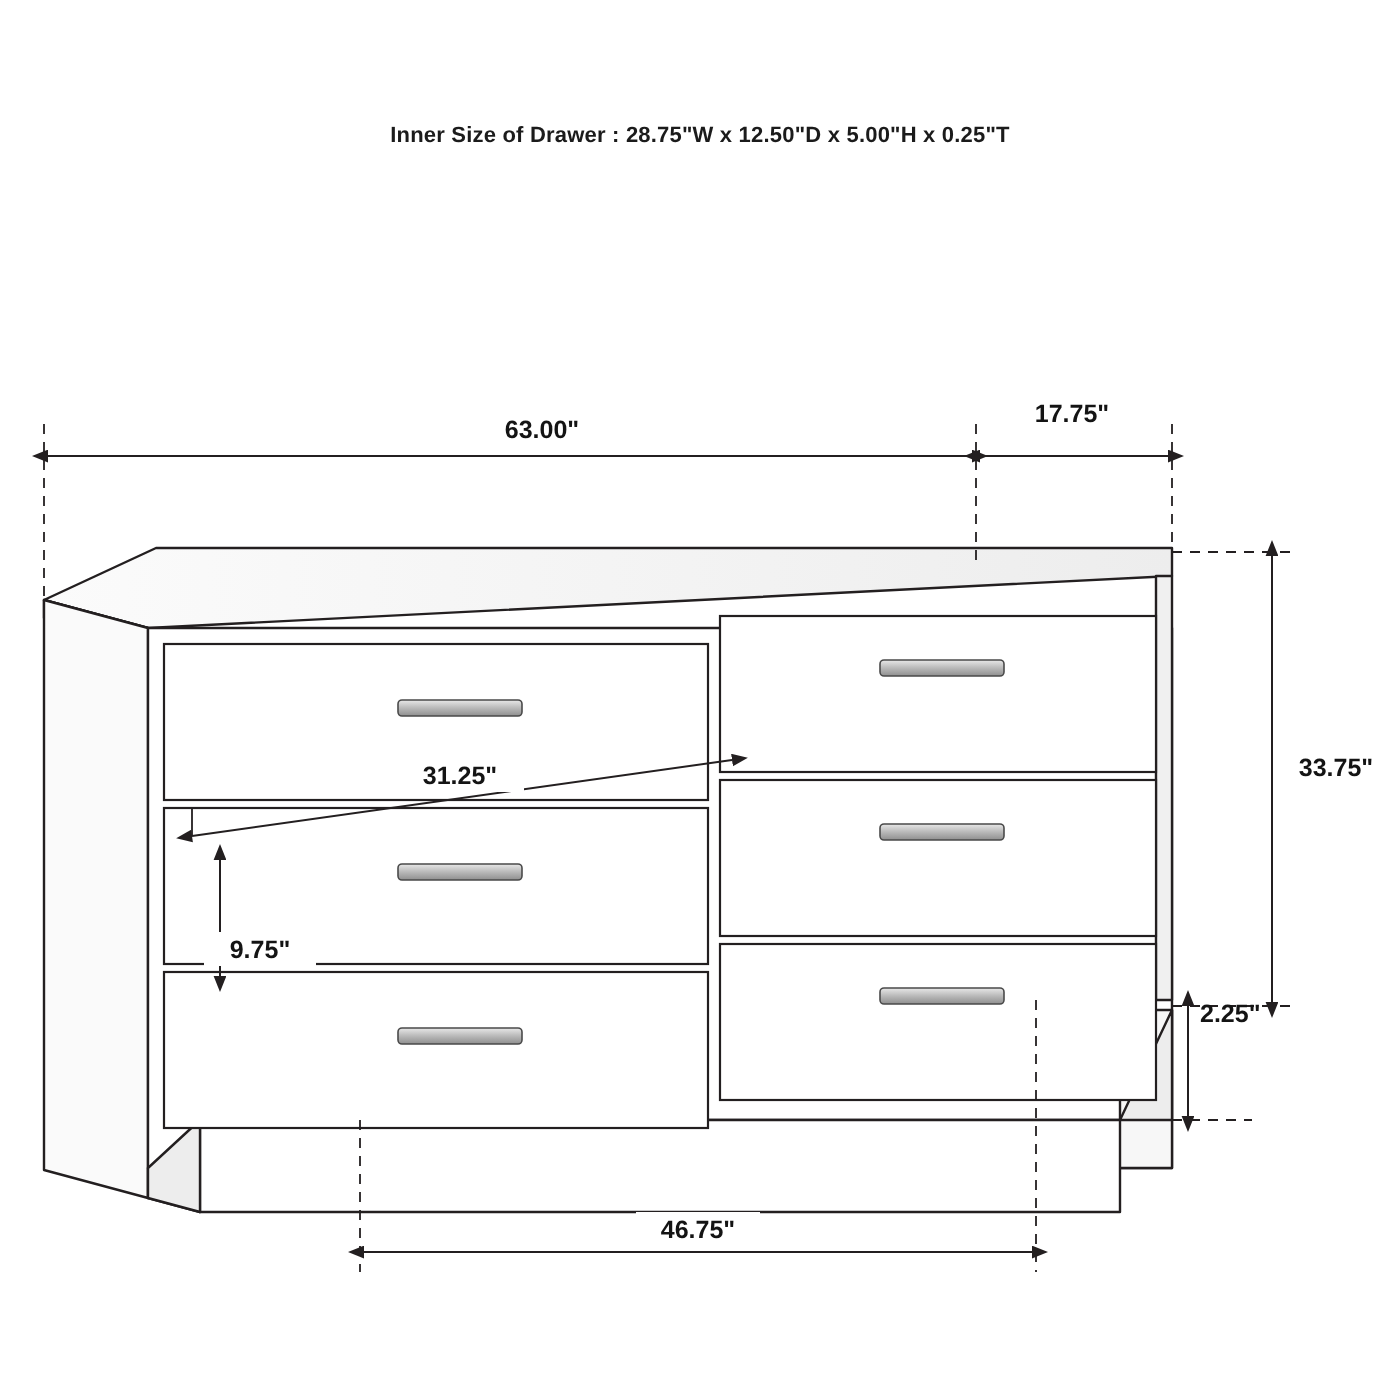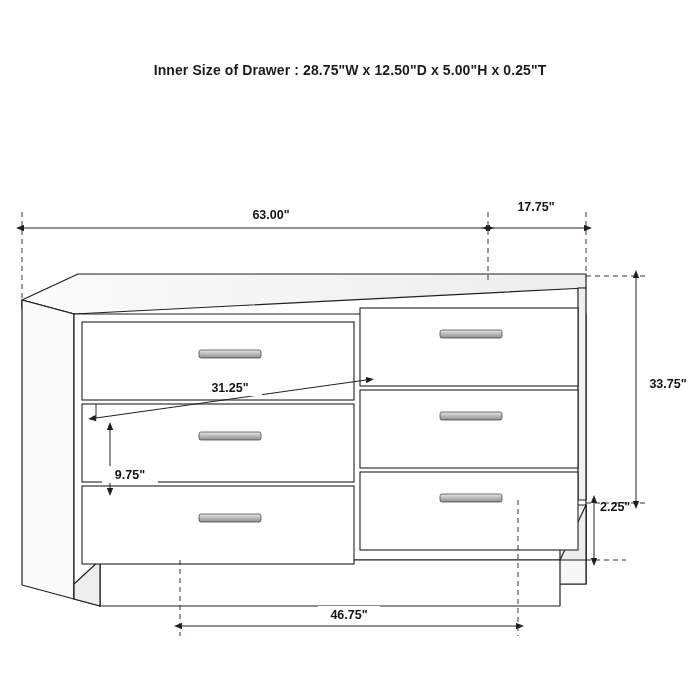--- a/index.html
+++ b/index.html
@@ -8,21 +8,21 @@
     background:#ffffff;
     font-family:"Liberation Sans", sans-serif;
     color:#111;
     overflow:hidden;
   }
   #stage{position:relative;width:700px;height:700px;}
   .title{
     position:absolute;
     top:62px;left:0;width:700px;
     text-align:center;
-    font-size:14px;
+    font-size:11px;
     font-weight:bold;
     letter-spacing:0.1px;
     color:#1b1b1b;
   }
   svg{position:absolute;top:0;left:0;width:700px;height:700px;}
   .dimtext{
     font-family:"Liberation Sans", sans-serif;
     font-size:12.5px;
     font-weight:bold;
     fill:#141414;

